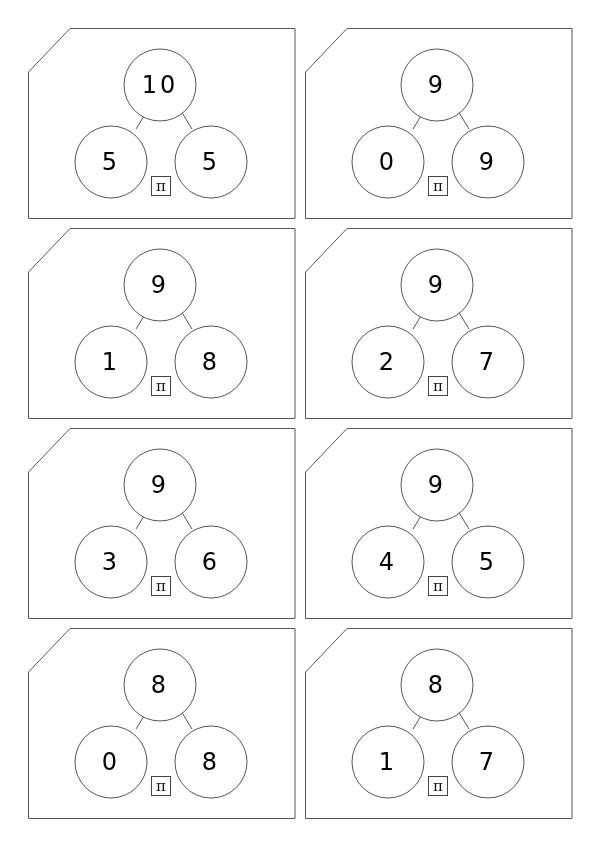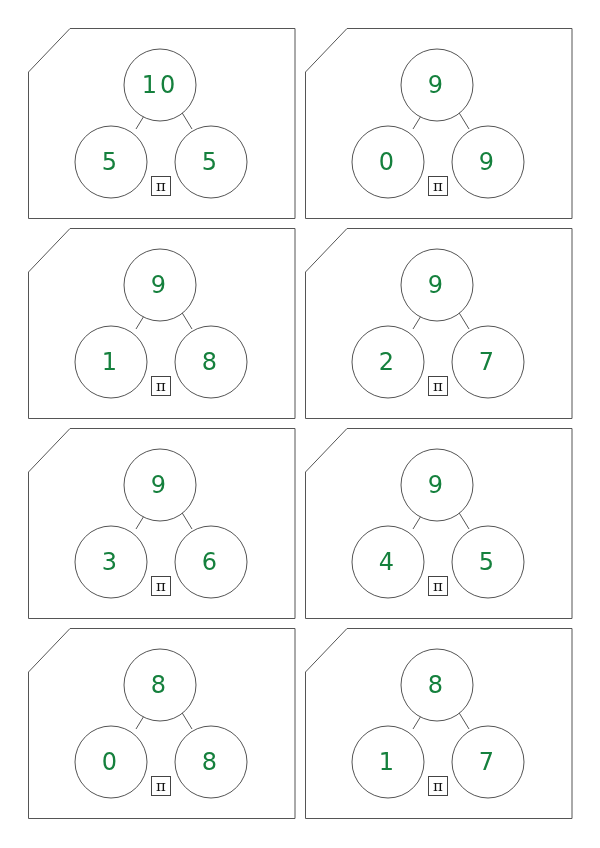--- a/index.html
+++ b/index.html
@@ -1,19 +1,19 @@
 <!DOCTYPE html>
 <html><head>
 <meta charset="utf-8">
 <style>
   html, body { margin: 0; padding: 0; background: #ffffff; }
   body { width: 600px; height: 848px; position: relative; overflow: hidden; font-family: "DejaVu Sans", sans-serif; }
   .card { position: absolute; width: 268px; height: 191px; }
   .card svg { position: absolute; left: 0; top: 0; overflow: visible; }
-  .num { position: absolute; width: 72px; height: 72px; display: flex; align-items: center; justify-content: center; font-size: 24px; color: #15803d; font-family: "DejaVu Sans", sans-serif; letter-spacing: 3px; }
+  .num { position: absolute; width: 72px; height: 72px; display: flex; align-items: center; justify-content: center; font-size: 24px; color: #000000; font-family: "DejaVu Sans", sans-serif; letter-spacing: 3px; }
   .pi { position: absolute; width: 20px; height: 20px; border: 1px solid #444; box-sizing: border-box; display: flex; align-items: center; justify-content: center; font-size: 15px; font-family: "DejaVu Serif", serif; color: #111; background: #fff; line-height: 1; }
 </style>
 </head>
 <body>
 
 <div id="sheet">
     <div class="card" style="left: 28px; top: 28px;">
     <svg width="268" height="191">
       <polygon points="0.5,44 42,0.5 267,0.5 267,190.5 0.5,190.5" fill="#fff" stroke="#555" stroke-width="1"></polygon>
       <line x1="119" y1="83" x2="108" y2="101" stroke="#555" stroke-width="1"></line>

